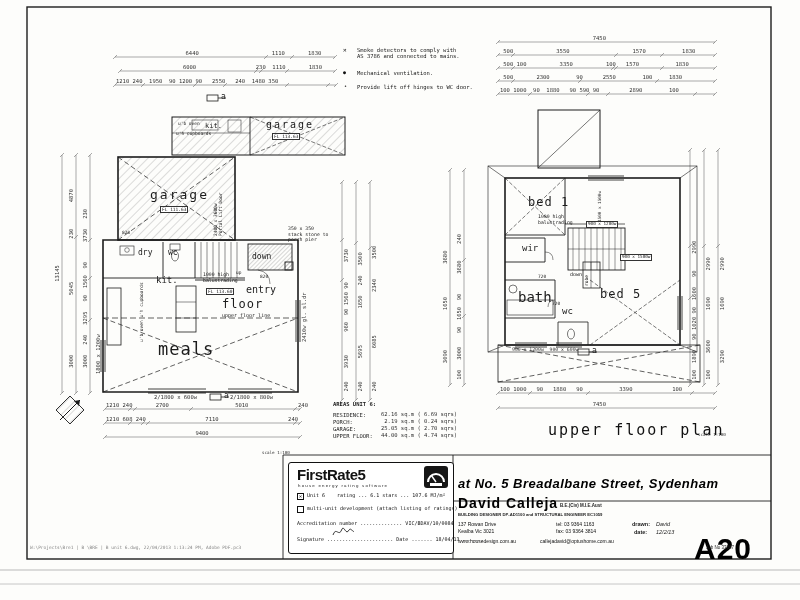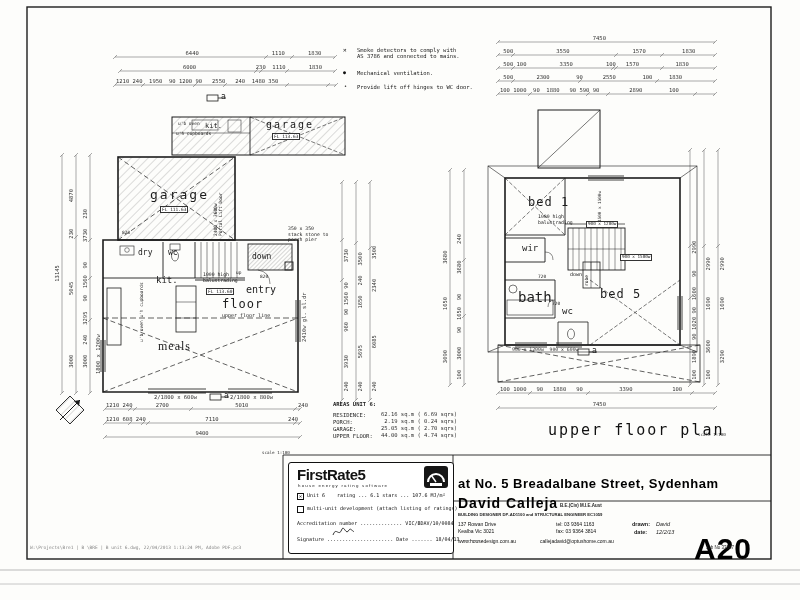--- a/index.html
+++ b/index.html
@@ -184,21 +184,21 @@
   <div class="lbl" style="left:260px;top:274px;font-size:4.5px;">820</div>
 
   <div class="lbl" style="left:203px;top:272px;font-size:4.8px;">1000 high
 balustrading</div>
   <div class="lbl box" style="left:206px;top:288px;font-size:4.5px;">FL 113.60</div>
   <div class="lbl" style="left:156px;top:275px;font-size:9px;">kit.</div>
   <div class="vlbl" style="left:140px;top:342px;font-size:4.5px;">u'b oven  u'h cupboards</div>
   <div class="lbl" style="left:246px;top:284px;font-size:10px;">entry</div>
   <div class="lbl" style="left:222px;top:298px;font-size:12px;letter-spacing:1px;">floor</div>
   <div class="lbl" style="left:222px;top:313px;font-size:5px;">upper floor line</div>
-  <div class="lbl" style="left:158px;top:340px;font-size:12px;letter-spacing:1px;font-family:Liberation Serif, serif;">meals</div>
+  <div class="lbl" style="left:158px;top:340px;font-size:17px;letter-spacing:1px;">meals</div>
   <div class="lbl" style="left:288px;top:226px;font-size:4.8px;">350 x 350
 stack stone to
 porch pier</div>
 
   <div class="vdim" style="left:96px;top:374px;">1800 x 1200w</div>
   <div class="vdim" style="left:302px;top:342px;">2410w gl. sl.dr</div>
   <div class="dim" style="left:154px;top:395px;">2/1800 x 600w</div>
   <div class="dim" style="left:230px;top:395px;">2/1800 x 800w</div>
 
   <div class="lbl" style="left:221px;top:92px;font-size:8px;">a</div>
@@ -263,21 +263,21 @@
     </svg>
     <div class="fr-row" style="left:8px;top:29px;"><span class="cb">✕</span><span>Unit 6    rating ... 6.1 stars ... 107.6 MJ/m²</span></div>
     <div class="fr-row" style="left:8px;top:42px;"><span class="cb"> </span><span>multi-unit development (attach listing of ratings)</span></div>
     <div class="fr-row" style="left:8px;top:57px;">Accreditation number .............. VIC/BDAV/10/0084</div>
     <div class="fr-row" style="left:8px;top:73px;">Signature ...................... Date ....... 18/04/13 .......</div>
     <svg width="24" height="14" style="position:absolute;left:42px;top:62px;">
       <path d="M2 10 C5 1 8 13 11 4 C13 0 15 11 18 5 C20 2 22 8 23 6" fill="none" stroke="#222" stroke-width="0.9"></path>
     </svg>
   </div>
 
-  <div class="lbl tb tb-line" style="left:458px;top:477px;">at No. 5 Breadalbane Street, Sydenham</div>
+  <div class="lbl tb tb-line" style="left:458px;top:477px;font-style:italic;">at No. 5 Breadalbane Street, Sydenham</div>
   <div class="lbl tb" style="left:458px;top:495px;font-weight:bold;font-size:14px;letter-spacing:1px;color:#000;">David Calleja</div>
   <div class="lbl tb" style="left:560px;top:503px;font-weight:bold;font-size:4.5px;">B.E.(Civ) M.I.E.Aust</div>
   <div class="lbl tb" style="left:458px;top:513px;font-weight:bold;font-size:4.2px;">BUILDING DESIGNER DP-AD1100 and STRUCTURAL ENGINEER EC1059</div>
   <div class="lbl tb tb-small" style="left:458px;top:522px;">137 Rowan Drive</div>
   <div class="lbl tb tb-small" style="left:458px;top:529px;">Kealba Vic 3021</div>
   <div class="lbl tb tb-small" style="left:458px;top:539px;">www.housedesign.com.au</div>
   <div class="lbl tb tb-small" style="left:556px;top:522px;">tel: 03 9364 1163</div>
   <div class="lbl tb tb-small" style="left:556px;top:529px;">fax: 03 9364 3814</div>
   <div class="lbl tb tb-small" style="left:540px;top:539px;">callejadavid@optushome.com.au</div>
 

